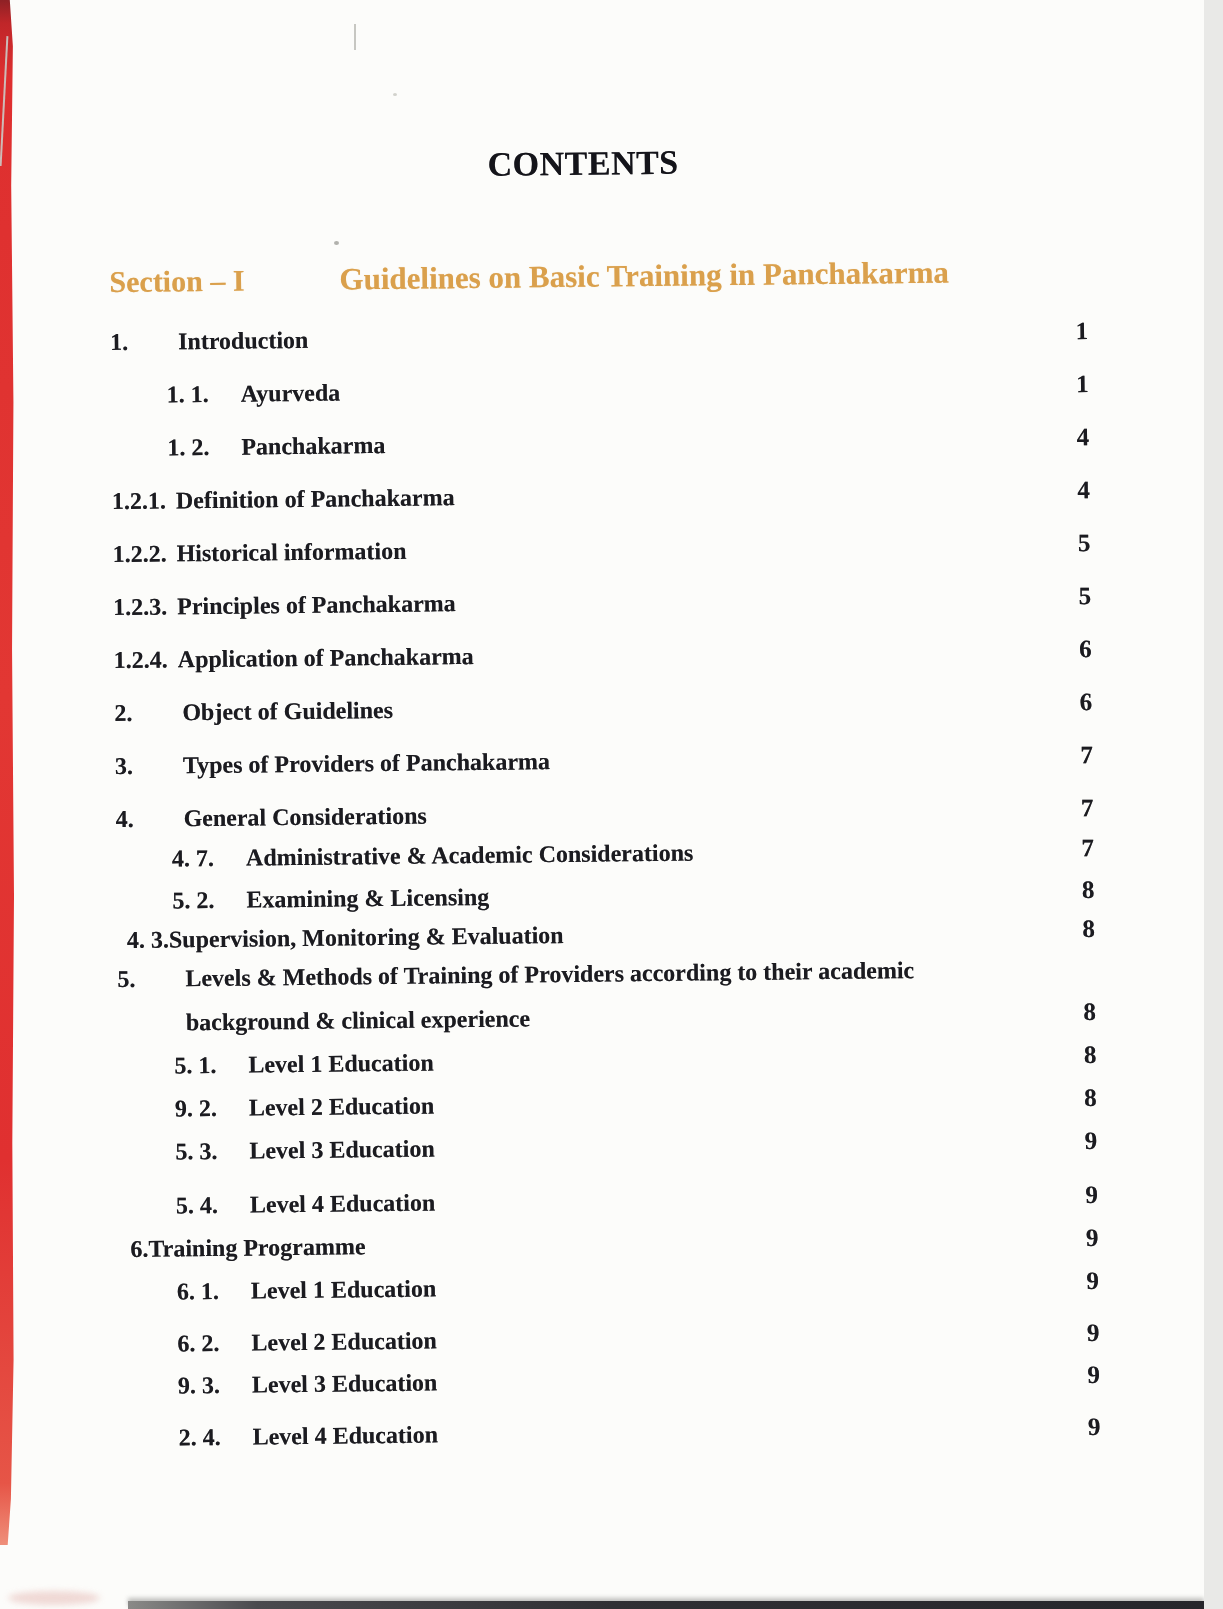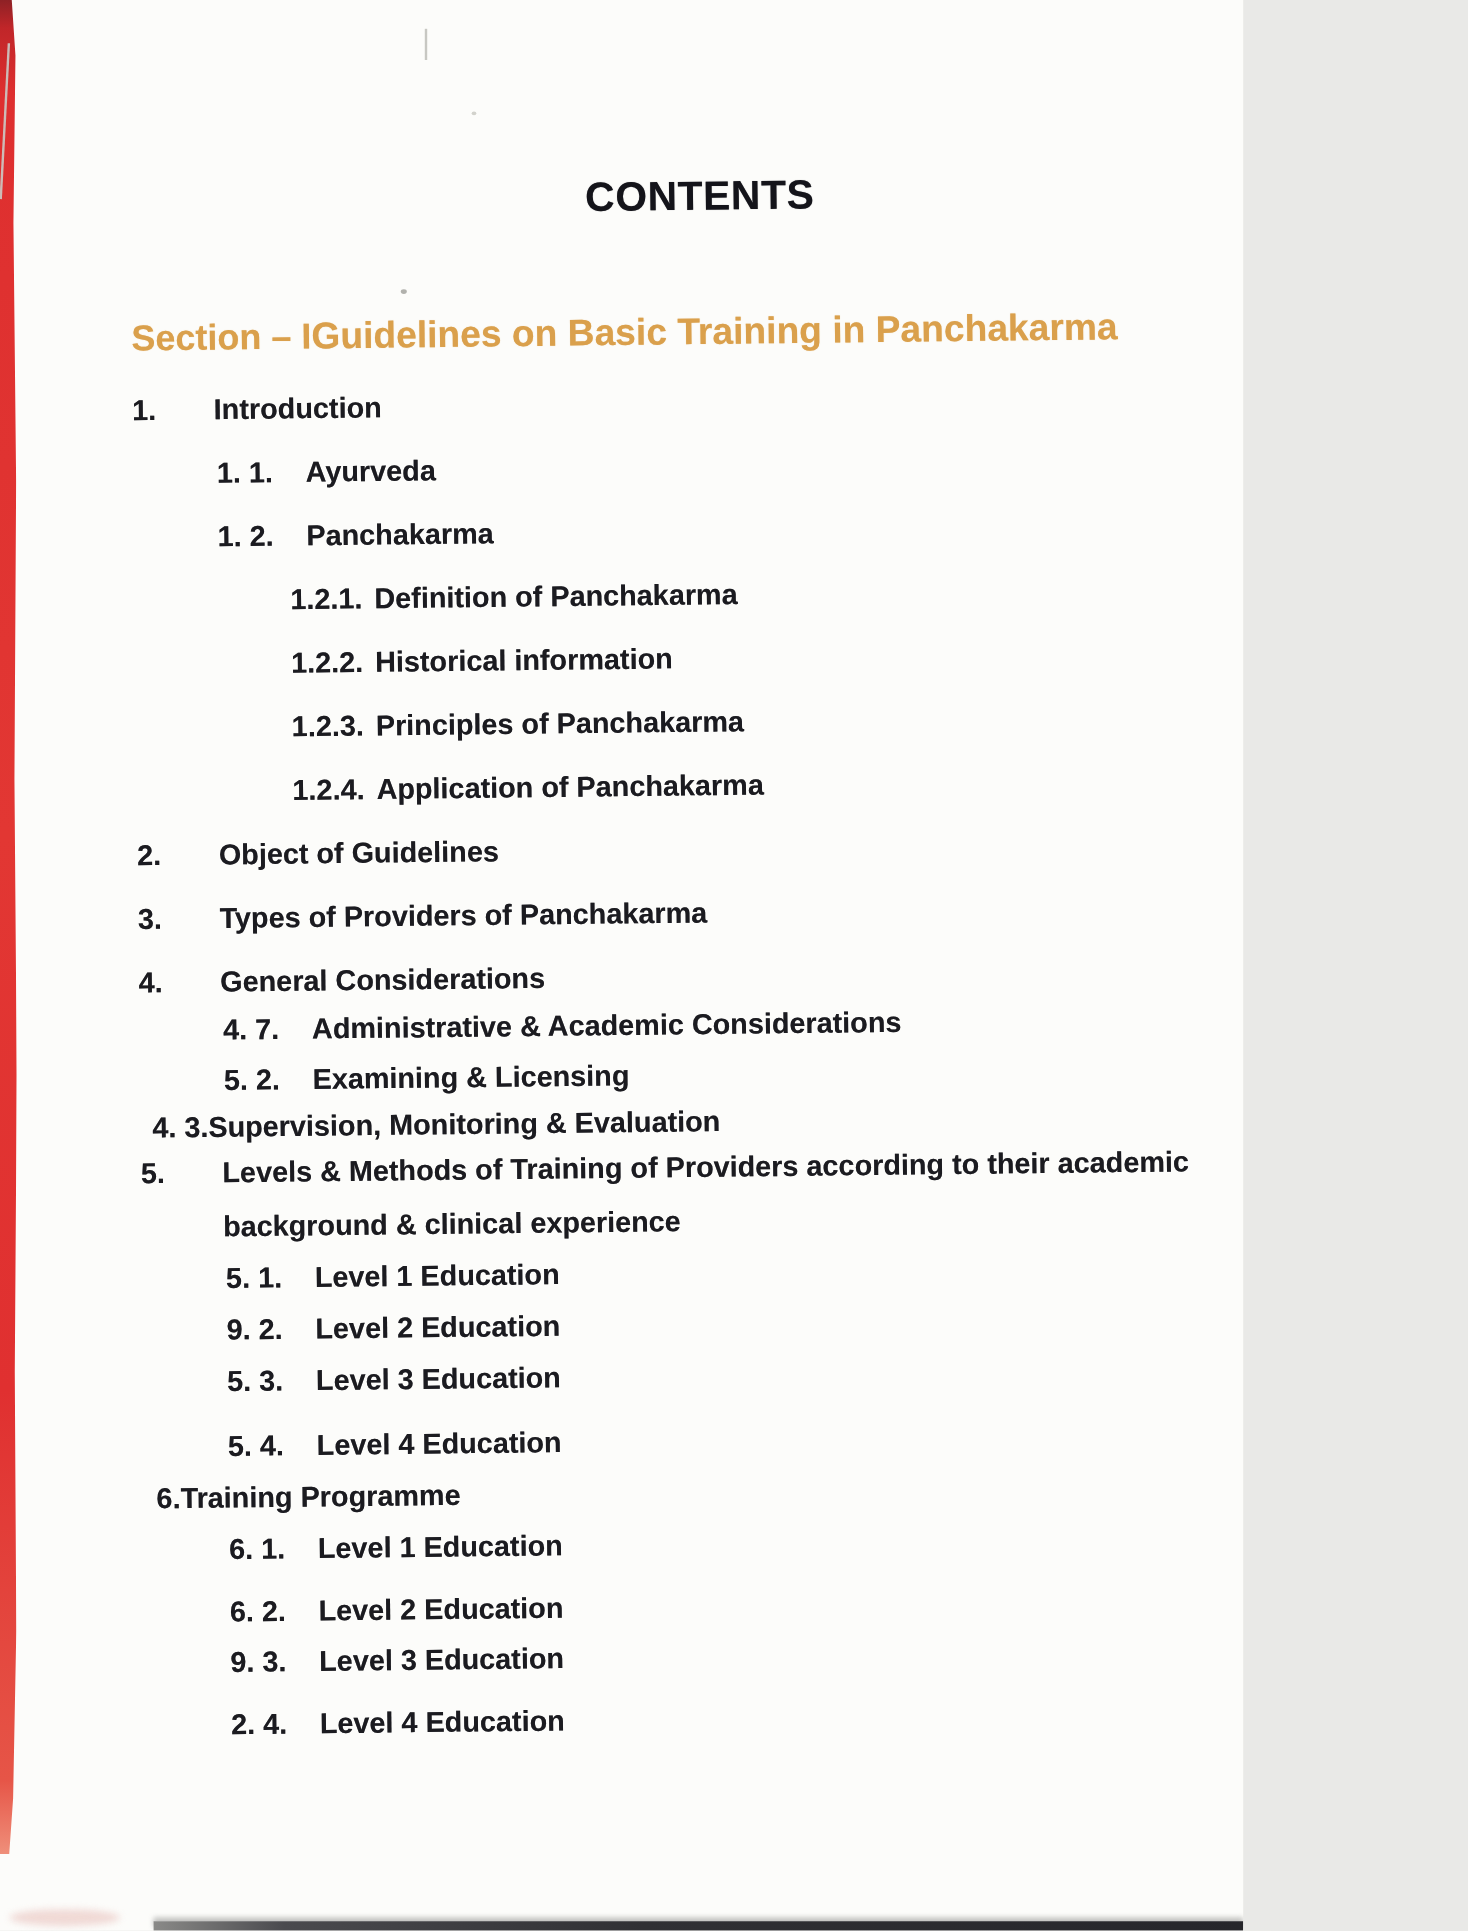--- a/index.html
+++ b/index.html
@@ -1,21 +1,21 @@
 <!DOCTYPE html>
 <html><head>
 <meta charset="utf-8">
 <style>
   html,body{margin:0;padding:0;background:#e9e9e7;}
   .page{
     position:relative;
-    width:1036px;height:1609px;
+    width:1204px;height:1609px;
     background:#fcfcfa;
     overflow:hidden;
-    font-family:Liberation Sans, sans-serif;
+    font-family:Liberation Serif, serif;
     color:#1b1b20;
   }
   
   .red-strip{
     position:absolute;left:0;top:0;width:14px;height:1545px;
     background:linear-gradient(180deg,#8e2125 0%,#c02629 1.5%,#de2f2f 5%,#e23733 45%,#e03030 75%,#e65547 96%,#ef8f7a 100%);
     clip-path:polygon(0 0,70% 0,92% 3%,80% 12%,96% 26%,86% 42%,100% 58%,88% 74%,97% 88%,78% 97%,55% 100%,0 100%);
   }
   
   .bottom-band{
@@ -59,22 +59,22 @@
     font-weight:700;font-size:24px;
     text-shadow:0 0 .5px rgba(22,22,28,.55);
   }
   .row{display:flex;align-items:baseline;height:30px;line-height:30px;white-space:nowrap;}
   .prefix{flex:0 0 auto;}
   .label{flex:1 1 auto;overflow:hidden;}
   .pagenum{flex:0 0 42px;text-align:right;font-size:25px;}
 
   
   .l1 .prefix{width:68px;}
-  .l2 .prefix{margin-left:70px;width:74px;}
-  .l3 .prefix{margin-left:130px;margin-right:10px;text-align:right;}
+  .l2 .prefix{margin-left:56px;width:74px;}
+  .l3 .prefix{margin-right:10px;text-align:right;}
   .l0 .prefix{margin-left:10px;}
 
   
   .g9{margin-top:9px;}.g10{margin-top:10px;}.g12{margin-top:12px;}
   .g13{margin-top:13px;}.g14{margin-top:14px;}.g22{margin-top:22px;}
   .g23{margin-top:23px;}.g24{margin-top:24px;}
 </style>
 </head>
 <body>
 

